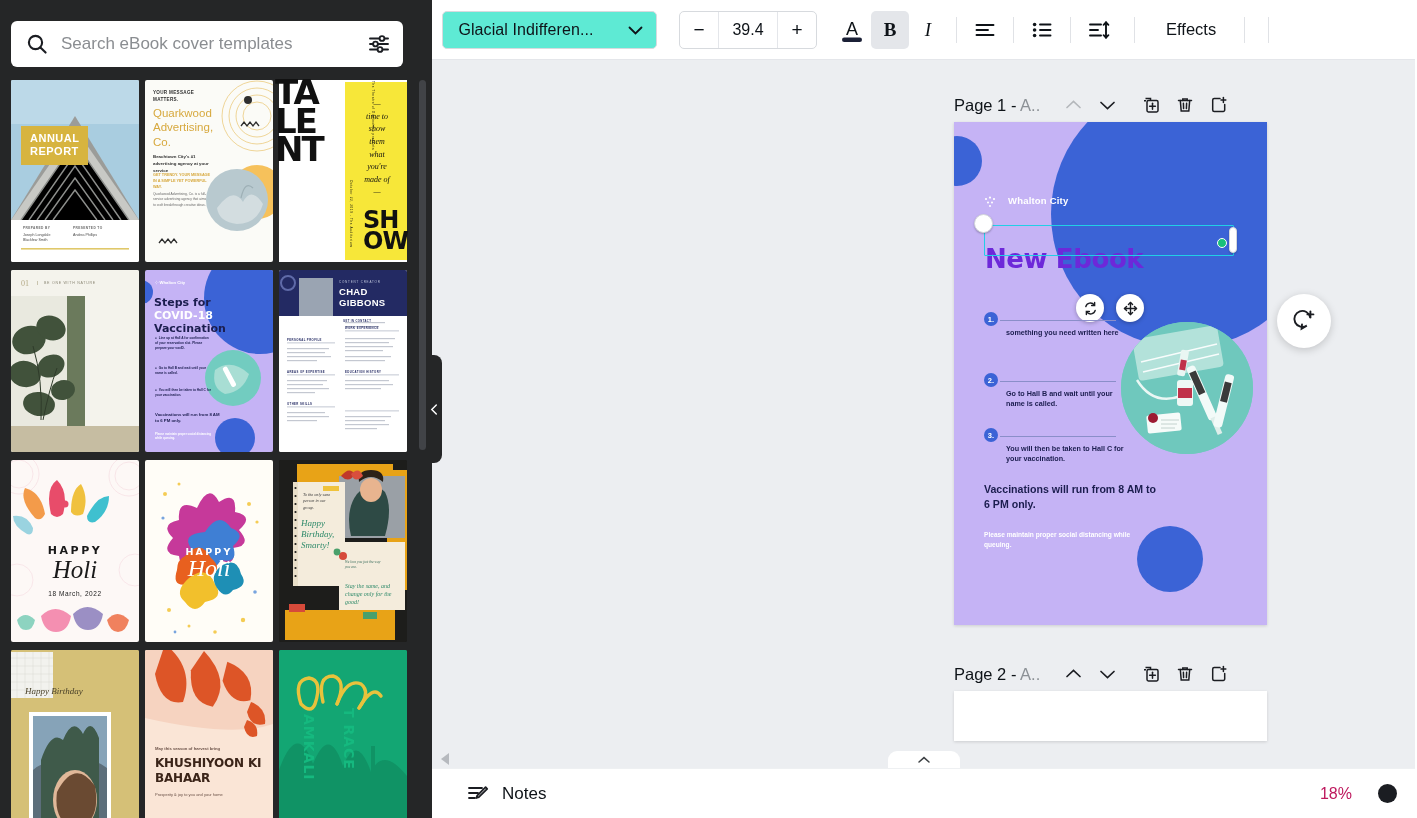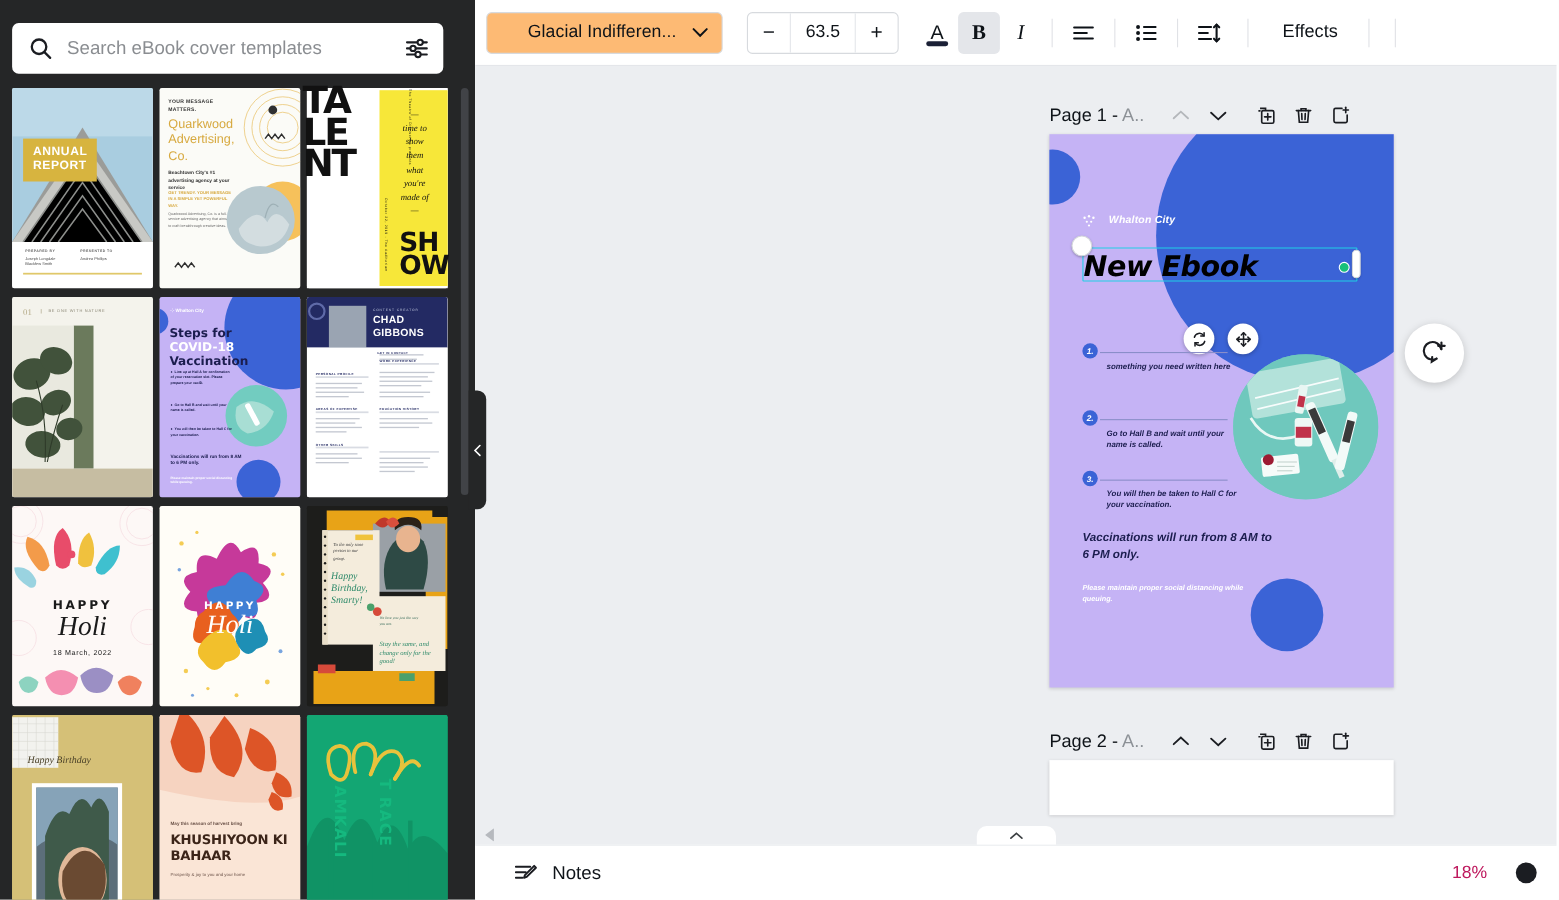--- a/index.html
+++ b/index.html
@@ -81,22 +81,22 @@
     height: 60px; flex: 0 0 60px;
     background: #ffffff;
     border-bottom: 1px solid #e4e6ea;
     display: flex; align-items: center;
     padding: 0 12px 0 10px;
     gap: 0;
   }
   .font-select {
     height: 38px; min-width: 215px;
     border: 1px solid #d7dade; border-radius: 5px;
-    display: flex; align-items: center; justify-content: flex-end;
-    padding: 0 12px 0 14px; cursor: pointer; background:#fdba74;
+    display: flex; align-items: center; justify-content: center;
+    padding: 0 12px 0 14px; cursor: pointer; background:#5eead4;gap:20px;
   }
   .font-select .fname { font-size: 16px; color: #0e1318; letter-spacing: .1px;}
   .font-select .chev { margin-left: 14px; }
   .size-group {
     height: 38px; margin-left: 22px;
     border: 1px solid #d7dade; border-radius: 5px;
     display: flex; align-items: center; overflow: hidden; background:#fff;
   }
   .size-btn {
     width: 38px; height: 36px;
@@ -145,21 +145,20 @@
     display: flex; align-items: center; justify-content: center;
     cursor: pointer; border-radius: 4px;
   }
   .pg-icon.disabled { opacity: .38; }
 
   .page-canvas {
     width: 313px; height: 503px;
     background: #c5b3f5;
     position: relative; overflow: hidden;
     box-shadow: 0 1px 3px rgba(0,0,0,.14);
-    font-style: italic;
   }
   .page-canvas.blank { background:#ffffff; }
 
   
   .cv-bigcircle {
     position: absolute; right: -52px; top: -42px;
     width: 268px; height: 268px; border-radius: 50%;
     background: #3b63d6;
   }
   .cv-smallcircle-tl {
@@ -175,22 +174,22 @@
   .cv-logo-row {
     position: absolute; left: 30px; top: 72px;
     display: flex; align-items: center; gap: 9px;
   }
   .cv-dots { width: 15px; height: 12px; }
   .cv-brand {
     font-size: 9.5px; font-weight: bold; color: #ffffff;
     letter-spacing: .2px;
   }
   .cv-title {
-    position: absolute; left: 31px; top: 108px;
-    font-size: 26px; font-weight: bold; color: #000000;
+    position: absolute; left: 31px; top: 124px;
+    font-size: 26px; font-weight: bold; color: #6d28d9;
     letter-spacing: -.4px; line-height: 1;
     white-space: nowrap;
     font-family: "DejaVu Sans", sans-serif;
   }
   .sel-box {
     position: absolute; left: 30px; top: 103px;
     width: 250px; height: 31px;
     border: 1.6px solid #21cfe6; border-radius: 1px;
   }
   .sel-handle-l {
@@ -664,21 +663,21 @@
         <span class="fname">Glacial Indifferen...</span>
         <span class="chev">
           <svg width="15" height="9" viewBox="0 0 15 9" fill="none" stroke="#0e1318" stroke-width="1.8" stroke-linecap="round">
               <polyline points="1.5,1.5 7.5,7.5 13.5,1.5"></polyline>
             </svg>
         </span>
       </div>
 
       <div class="size-group">
         <div class="size-btn">−</div>
-        <div class="size-val">63.5</div>
+        <div class="size-val">39.4</div>
         <div class="size-btn">+</div>
       </div>
 
       <div class="tb-btn textcolor">
         <svg width="26" height="28" viewBox="0 0 26 28">
           <text x="13" y="19" font-size="18" font-family="Liberation Sans, sans-serif" fill="#0e1318" text-anchor="middle">A</text>
           <rect x="3" y="21.5" width="20" height="4.5" rx="2.2" fill="#1b2036"></rect>
         </svg>
       </div>
 

